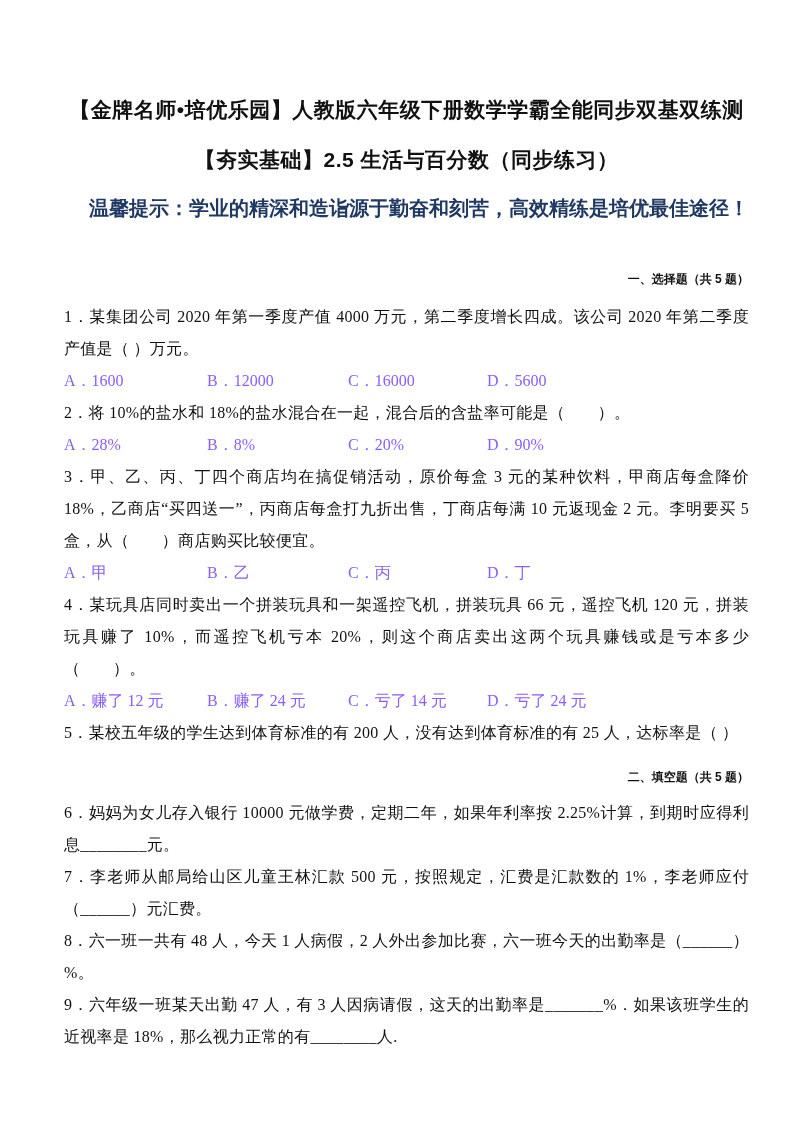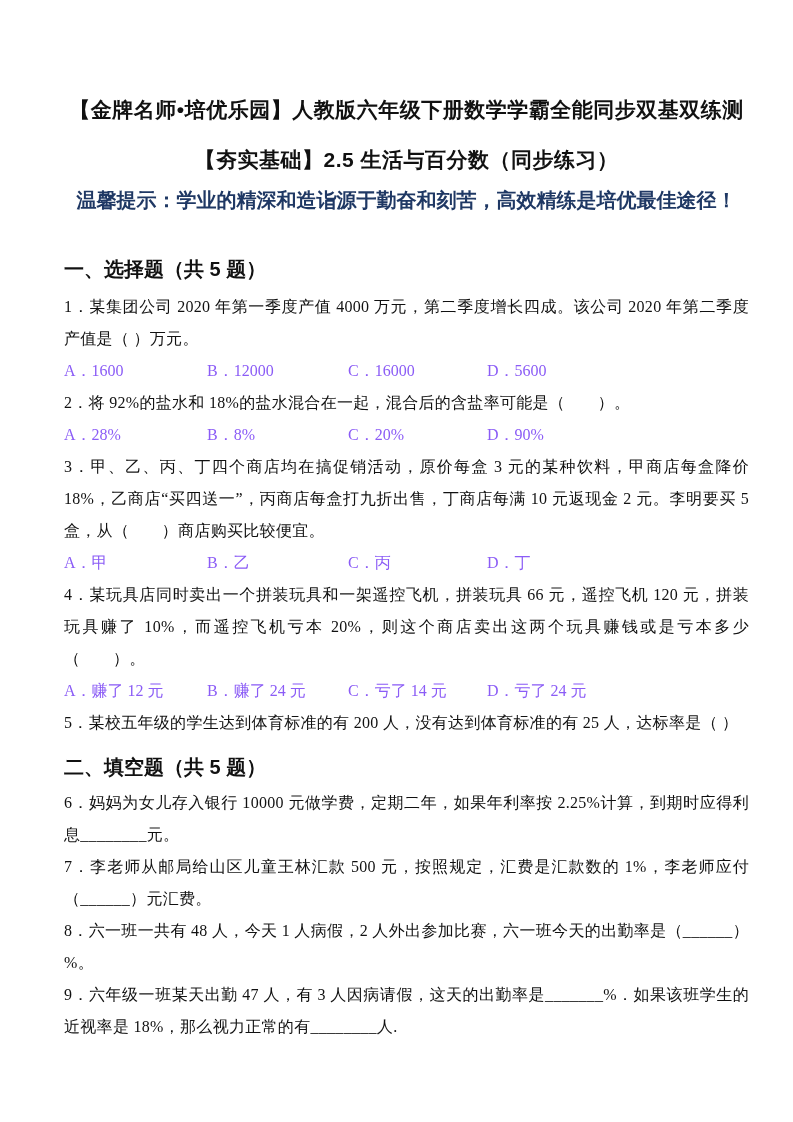--- a/index.html
+++ b/index.html
@@ -19,34 +19,35 @@
     font-family: "Liberation Sans", "DejaVu Sans", sans-serif;
     font-size: 21px;
     font-weight: bold;
     text-align: center;
     line-height: 26px;
     color: #111111;
     letter-spacing: 0.5px;
   }
   .doc-title.line2 { margin-top: 24px; }
   .tip {
-    margin-top: 14px;
-    font-family: Liberation Serif, serif;
+    margin-top: 24px;
+    font-family: Liberation Mono, monospace;
     font-size: 20px;
     font-weight: bold;
-    text-align: center;
+    text-align: right;
     line-height: 26px;
     color: #1F3864;
   }
   .sec-heading {
     font-family: "Liberation Sans", "DejaVu Sans", sans-serif;
-    font-size: 20px;
+    font-size: 12px;
     font-weight: bold;
     line-height: 24px;
     color: #111111;
+    text-align: right;
   }
   .sec-heading.first { margin-top: 44px; margin-bottom: 10px; }
   .sec-heading.second { margin-top: 16px; margin-bottom: 8px; }
   .q {
     font-size: 16px;
     line-height: 32px;
     text-align: justify;
     letter-spacing: 0.3px;
     color: #111111;
   }
@@ -71,21 +72,21 @@
   <div class="sec-heading first">一、选择题（共 5 题）</div>
 
   <p class="q">1．某集团公司 2020 年第一季度产值 4000 万元，第二季度增长四成。该公司 2020 年第二季度产值是（ ）万元。</p>
   <div class="opts">
     <span>A．1600</span>
     <span>B．12000</span>
     <span>C．16000</span>
     <span>D．5600</span>
   </div>
 
-  <p class="q">2．将 92%的盐水和 18%的盐水混合在一起，混合后的含盐率可能是（　　）。</p>
+  <p class="q">2．将 10%的盐水和 18%的盐水混合在一起，混合后的含盐率可能是（　　）。</p>
   <div class="opts">
     <span>A．28%</span>
     <span>B．8%</span>
     <span>C．20%</span>
     <span>D．90%</span>
   </div>
 
   <p class="q">3．甲、乙、丙、丁四个商店均在搞促销活动，原价每盒 3 元的某种饮料，甲商店每盒降价 18%，乙商店“买四送一”，丙商店每盒打九折出售，丁商店每满 10 元返现金 2 元。李明要买 5 盒，从（　　）商店购买比较便宜。</p>
   <div class="opts">
     <span>A．甲</span>

